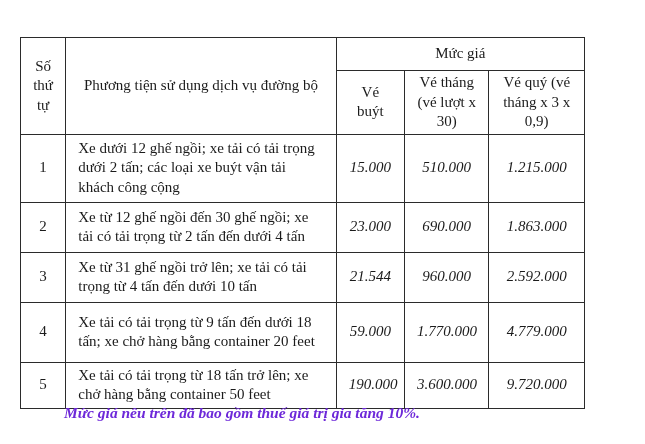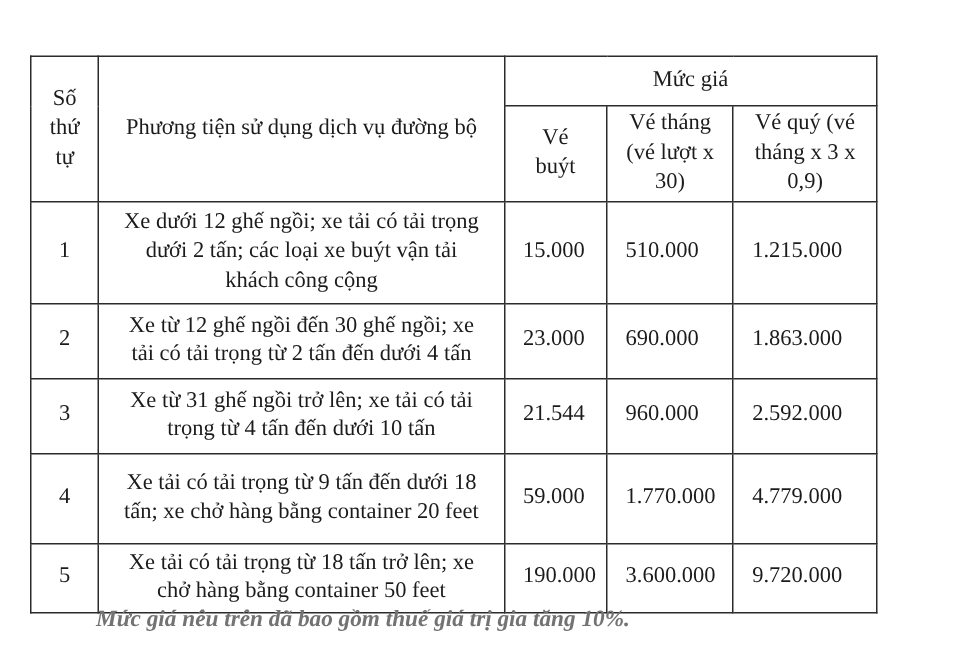--- a/index.html
+++ b/index.html
@@ -47,37 +47,37 @@
   .col-veh { width: 269px; }
   .col-trip { width: 68px; }
   .col-month { width: 84px; }
   .col-quarter { width: 95px; }
 
   th.h-group { height: 28px; text-align: center; }
   tr.subhead th { height: 54px; }
   th.h-stt, th.h-veh { text-align: center; }
 
   td.c-stt { text-align: center; }
-  td.c-veh { text-align: center; padding-left: 9px; padding-right: 6px; }
-  td.c-num { text-align: left; }
+  td.c-veh { text-align: left; padding-left: 9px; padding-right: 6px; }
+  td.c-num { text-align: center; font-style: italic; }
 
   tr.r1 { height: 68px; }
   tr.r2 { height: 50px; }
   tr.r3 { height: 50px; }
   tr.r4 { height: 60px; }
   tr.r5 { height: 46px; }
 
   .footer-note {
     position: absolute;
     top: 404px;
     left: 64px;
     font-style: italic;
     font-weight: bold;
     font-size: 15.5px;
-    color: #737373;
+    color: #6d28d9;
   }
 </style>
 </head>
 <body>
 
 <div class="page">
 
 
   <table class="toll">
     <colgroup>

